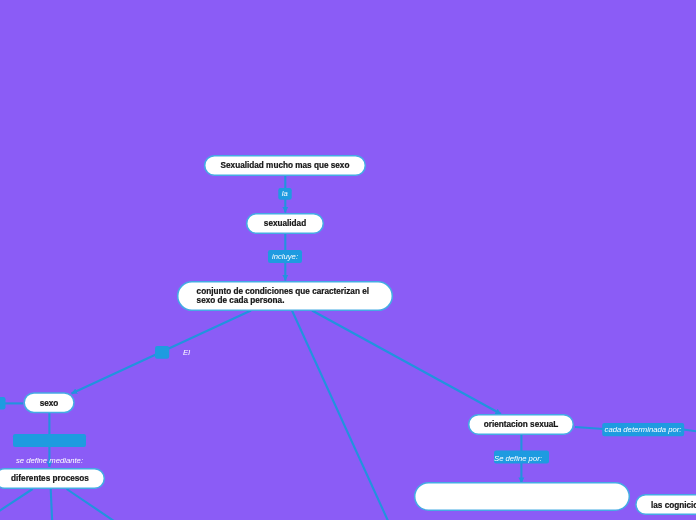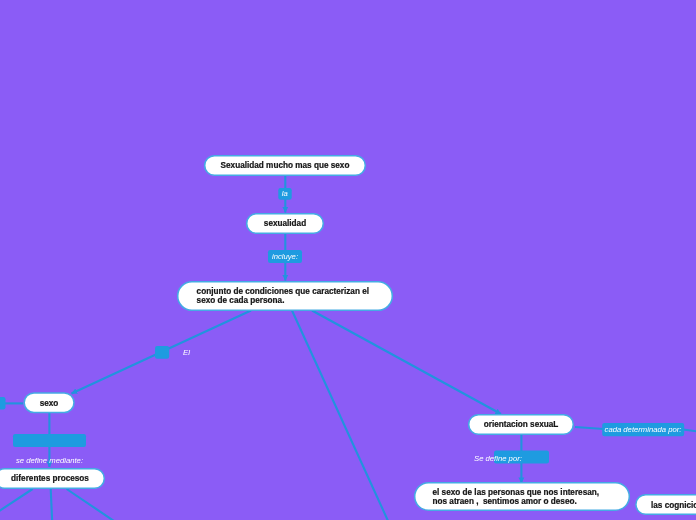--- a/index.html
+++ b/index.html
@@ -87,41 +87,37 @@
   </div>
 
   <div class="node center" style="left:-5px;top:468px;width:110px;height:21px;">
     <span style="top:5.5px;">diferentes procesos</span>
   </div>
 
   <div class="node center" style="left:468px;top:414px;width:106px;height:21px;">
     <span style="top:6px;">orientacion sexuaL</span>
   </div>
 
-  <div class="node left" style="left:414px;top:482px;width:216px;height:29px;">
-    <span style="left:18.5px;top:5.8px;">el sexo de las personas que nos interesan,</span>
-    <span style="left:18.5px;top:14.5px;">nos atraen ,  sentimos amor o deseo.</span>
-  </div>
 
   <div class="node left" style="left:636px;top:494px;width:130px;height:21px;">
     <span style="left:15px;top:6.5px;">las cognicio</span>
   </div>
 
   <div class="elabel" style="left:278px;top:188px;width:13.4px;height:12px;">
     <span style="top:1.2px;">la</span>
   </div>
   <div class="elabel" style="left:268px;top:250px;width:34px;height:13px;padding-left:12px;">
     <span style="top:2.2px;">incluye:</span>
   </div>
   <div class="elabel" style="left:170px;top:346px;width:33px;height:13px;">
     <span style="top:2.2px;">El</span>
   </div>
   <div class="elabel" style="left:13px;top:434px;width:73px;height:30px;margin-top:20px;">
     <span style="top:2.2px;">se define mediante:</span>
   </div>
-  <div class="elabel" style="left:474px;top:450.5px;width:47px;height:13px;">
+  <div class="elabel" style="left:494px;top:450.5px;width:47px;height:13px;">
     <span style="top:2.6px;">Se define por:</span>
   </div>
   <div class="elabel" style="left:602px;top:423px;width:82px;height:13.3px;">
     <span style="top:2.2px;">cada determinada por:</span>
   </div>
   <div class="elabel" style="left:-9px;top:397px;width:14.5px;height:12.4px;"></div>
 </div>
 
 </body></html>

